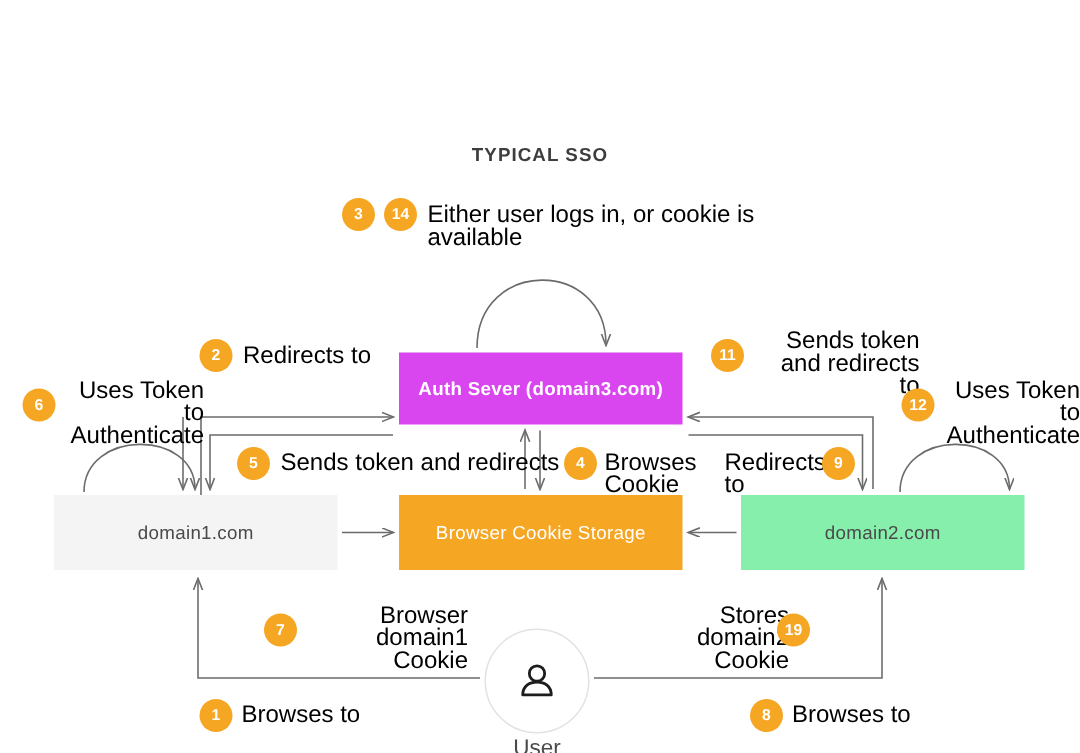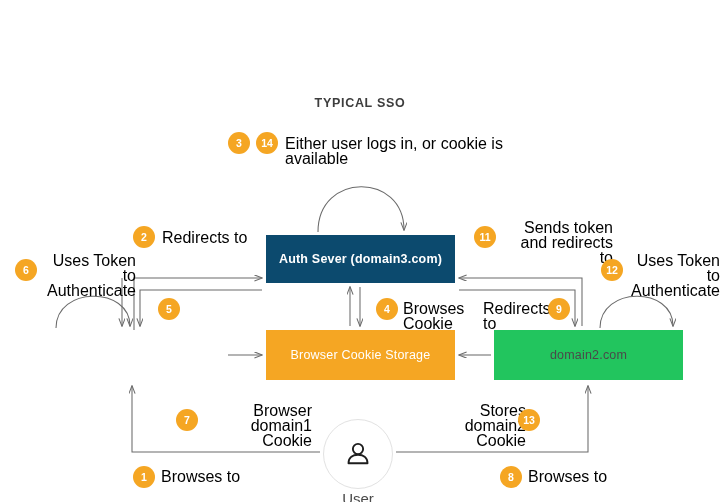--- a/index.html
+++ b/index.html
@@ -11,36 +11,36 @@
   #canvas{position:absolute;left:0;top:14px;width:720px;height:446px;margin-top:40px;}
   svg.wires{position:absolute;left:0;top:0;width:720px;height:502px;pointer-events:none;}
 
   .node{
     position:absolute;box-sizing:border-box;display:flex;
     align-items:center;justify-content:center;text-align:center;
   }
   .node-label{font-size:12.5px;letter-spacing:.2px;}
 
   #auth-server{
-    left:266px;top:181px;width:189px;height:48px;background:#0c4a6e;text-align:right;
+    left:266px;top:181px;width:189px;height:48px;background:#d946ef;text-align:right;
   }
   #auth-server .node-label{color:#ffffff;font-weight:bold;font-size:12.5px;}
 
   #cookie-storage{
     left:266px;top:276px;width:189px;height:50px;background:#f5a623;
   }
   #cookie-storage .node-label{color:#ffffff;font-weight:normal;font-size:12.5px;}
 
   #domain1{
     left:36px;top:276px;width:189px;height:50px;background:#f4f4f4;
   }
   #domain1 .node-label{color:#4a4a4a;font-size:12.5px;}
 
   #domain2{
-    left:494px;top:276px;width:189px;height:50px;background:#22c55e;
+    left:494px;top:276px;width:189px;height:50px;background:#86efac;
   }
   #domain2 .node-label{color:#4a4a4a;font-size:12.5px;}
 
   #user-node{
     left:323px;top:365px;width:70px;height:70px;border-radius:50%;
     background:#ffffff;border:1px solid #e2e2e2;
   }
   #user-caption{
     position:absolute;left:323px;top:436px;width:70px;text-align:center;
     font-size:15px;color:#4a4a4a;
@@ -109,20 +109,23 @@
   </svg>
 
   <div class="node" id="auth-server">
     <span class="node-label">Auth Sever (domain3.com)</span>
   </div>
 
   <div class="node" id="cookie-storage">
     <span class="node-label">Browser Cookie Storage</span>
   </div>
 
+  <div class="node" id="domain1">
+    <span class="node-label">domain1.com</span>
+  </div>
 
   <div class="node" id="domain2">
     <span class="node-label">domain2.com</span>
   </div>
 
   <div class="node" id="user-node">
     <svg width="30" height="30" viewBox="0 0 24 24">
       <circle cx="12" cy="8" r="4.1" fill="none" stroke="#1d1d1d" stroke-width="1.5"></circle>
       <path d="M4.4 19.4 C4.4 14.6 8 12.6 12 12.6 C16 12.6 19.6 14.6 19.6 19.4 Z" fill="none" stroke="#1d1d1d" stroke-width="1.5" stroke-linejoin="round"></path>
     </svg>
@@ -142,34 +145,35 @@
 
   <div class="badge" style="left:474px;top:172px;">11</div>
   <div class="caption center" style="left:503px;top:166px;width:110px;">Sends token
 and redirects to</div>
 
   <div class="badge" style="left:601px;top:205px;">12</div>
   <div class="caption center" style="left:627px;top:199px;width:93px;">Uses Token
 to Authenticate</div>
 
   <div class="badge" style="left:158px;top:244px;">5</div>
+  <div class="caption left" style="left:187px;top:247px;width:200px;">Sends token and redirects</div>
 
   <div class="badge" style="left:376px;top:244px;">4</div>
   <div class="caption left" style="left:403px;top:247px;width:90px;">Browses Cookie</div>
 
   <div class="caption left" style="left:483px;top:247px;width:80px;">Redirects to</div>
   <div class="badge" style="left:548px;top:244px;">9</div>
 
   <div class="badge" style="left:176px;top:355px;">7</div>
   <div class="caption center" style="left:204px;top:349px;width:108px;">Browser domain1
 Cookie</div>
 
   <div class="caption center" style="left:418px;top:349px;width:108px;">Stores domain2
 Cookie</div>
-  <div class="badge" style="left:518px;top:355px;">13</div>
+  <div class="badge" style="left:518px;top:355px;">19</div>
 
   <div class="badge" style="left:133px;top:412px;">1</div>
   <div class="caption left" style="left:161px;top:415px;width:100px;">Browses to</div>
 
   <div class="badge" style="left:500px;top:412px;">8</div>
   <div class="caption left" style="left:528px;top:415px;width:100px;">Browses to</div>
 
 </div>
 
 </body></html>

